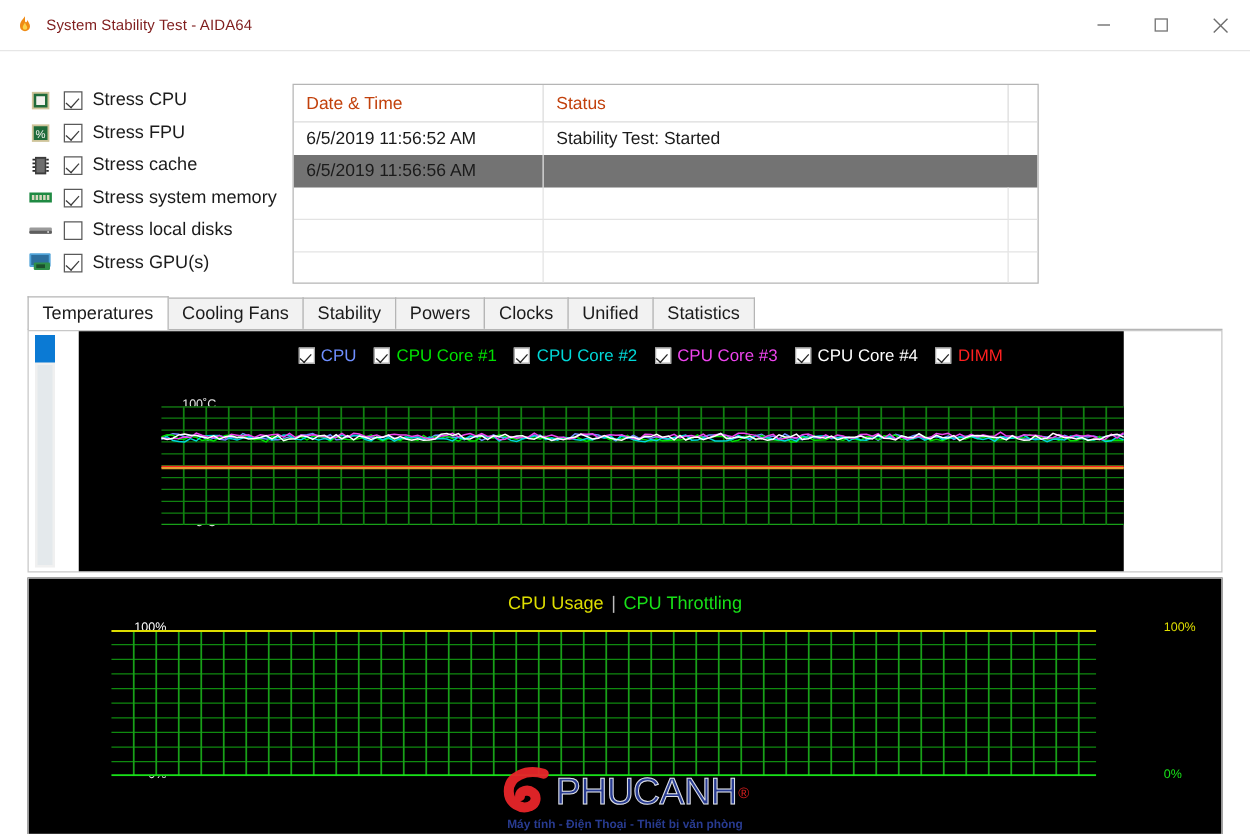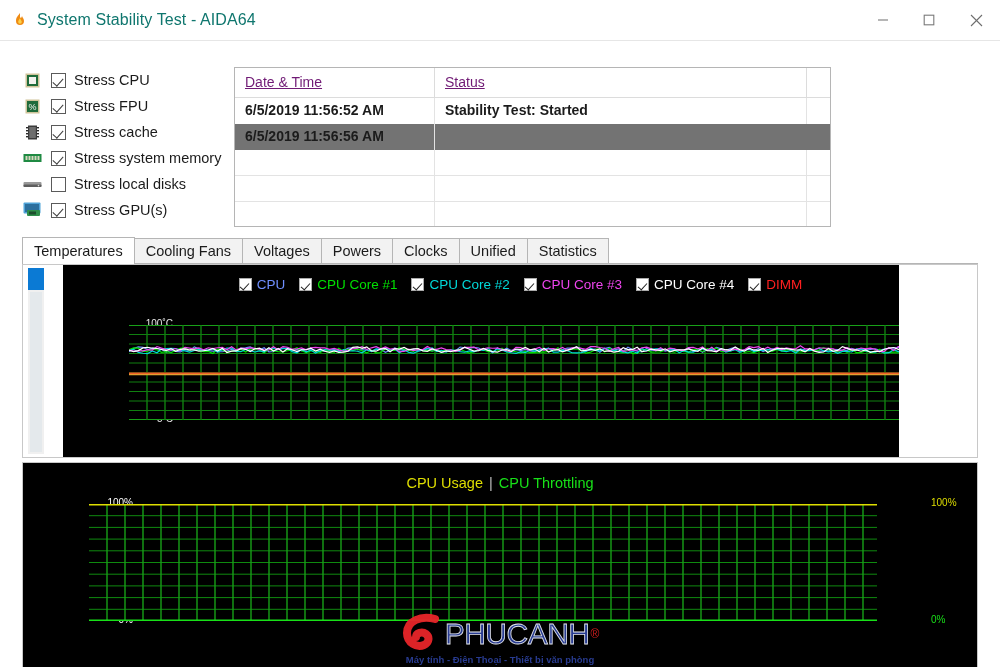--- a/index.html
+++ b/index.html
@@ -13,21 +13,21 @@
   .titlebar {
     position: absolute; left: 0; top: 0; width: 1000px; height: 40px;
     background: #ffffff; display: flex; align-items: center;
   }
   .tb-icon {
     width: 16px; height: 16px; margin-left: 12px; margin-right: 9px;
     position: relative; flex: 0 0 auto;
   }
   .tb-icon svg { display: block; }
   .tb-title {
-    font-size: 16px; color: #0f766e; letter-spacing: 0.1px;
+    font-size: 12px; color: #7f1d1d; letter-spacing: 0.1px;
     white-space: nowrap;
   }
   .tb-spacer { flex: 1 1 auto; }
   .wbtn {
     width: 46px; height: 40px; display: flex; align-items: center;
     justify-content: center; flex: 0 0 auto;
   }
   .wbtn svg { display: block; }
   .wbtn.close { width: 48px; }
 
@@ -61,35 +61,34 @@
 
   
   .status-grid {
     position: absolute; left: 234px; top: 26px; width: 597px; height: 160px;
     border: 1px solid #b5b5b5; background: #fff; overflow: hidden;
   }
   .sg-head {
     display: flex; height: 30px; border-bottom: 1px solid #dcdcdc;
   }
   .sg-head > div {
-    font-size: 14px; color: #701a75; padding: 6px 0 0 10px;
-    border-right: 1px solid #dcdcdc; height: 30px; text-decoration: underline;
+    font-size: 14px; color: #c2410c; padding: 6px 0 0 10px;
+    border-right: 1px solid #dcdcdc; height: 30px;
   }
   .sg-col1 { width: 200px; flex: 0 0 200px; }
   .sg-col2 { width: 372px; flex: 0 0 372px; }
   .sg-col3 { flex: 1 1 auto; border-right: none !important; }
   .sg-row {
     display: flex; height: 26px;
   }
   .sg-row.alt { background: #737373; }
   .sg-row > div {
     font-size: 14px; color: #1b1b1b; padding: 4px 0 0 10px;
     border-right: 1px solid #e3e3e3; height: 26px; overflow: hidden;
     white-space: nowrap;
-    font-weight: bold;
   }
   .sg-row.blank > div { border-bottom: 1px solid #e3e3e3; }
 
   
   .tabstrip {
     position: absolute; left: 22px; top: 197px; width: 956px; height: 26px;
     border-bottom: 1px solid #b5b5b5;
     display: flex; align-items: flex-end;
   }
   .tab {
@@ -365,21 +364,21 @@
   </div>
 
   <div class="tabstrip">
     <div class="tab active">
         <span>Temperatures</span>
       </div>
     <div class="tab">
         <span>Cooling Fans</span>
       </div>
     <div class="tab">
-        <span>Voltages</span>
+        <span>Stability</span>
       </div>
     <div class="tab">
         <span>Powers</span>
       </div>
     <div class="tab">
         <span>Clocks</span>
       </div>
     <div class="tab">
         <span>Unified</span>
       </div>

